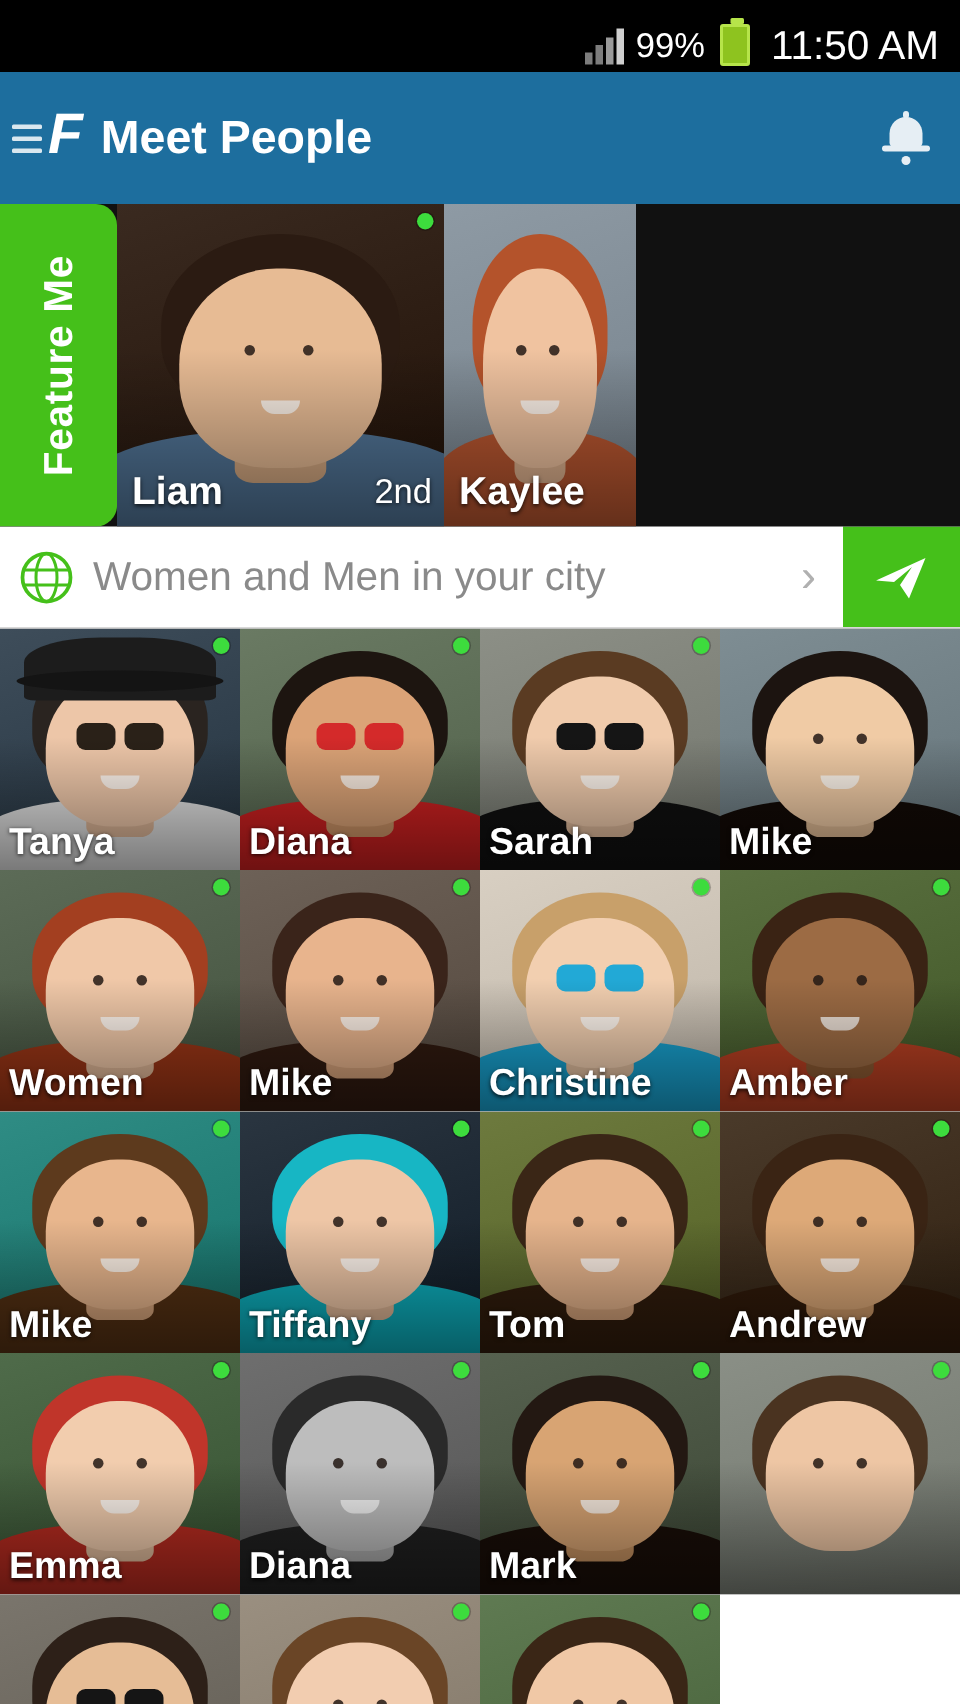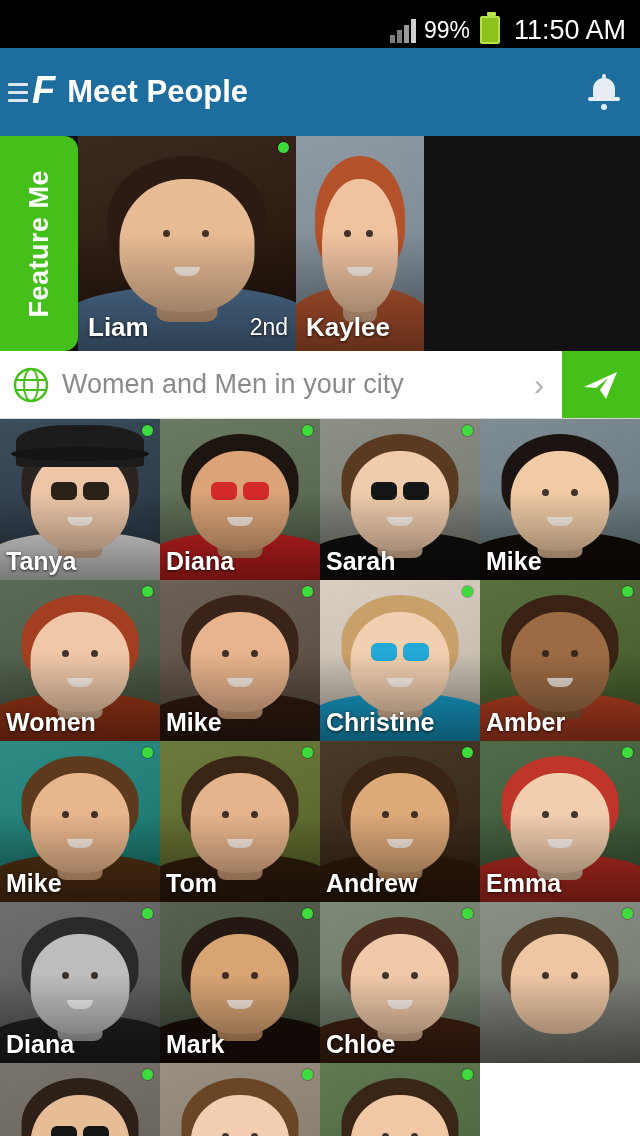--- a/index.html
+++ b/index.html
@@ -414,20 +414,35 @@
         <div class="eye" style="left:62px;top:70px;"></div>
         <div class="eye" style="left:91px;top:70px;"></div>
         <div class="mouth" style="top:98px;"></div>
         <div class="vig"></div>
       </div>
       <div class="dot"></div>
       <div class="name">Mike</div>
     </div>
     <div class="cell">
       <div class="ph">
+        <div class="bg" style="background:linear-gradient(160deg,#2a3540,#111c27);"></div>
+        <div class="shoulders" style="width:184px;height:48px;background:#0dacba;"></div>
+        <div class="neck" style="width:45px;height:35px;top:104px;background:#dcb494;"></div>
+        <div class="hair" style="width:117px;height:92px;top:15px;background:#17b6c4;"></div>
+        <div class="face" style="width:99px;height:100px;top:32px;background:#eec6a6;"></div>
+        <div class="eye" style="left:62px;top:70px;"></div>
+        <div class="eye" style="left:91px;top:70px;"></div>
+        <div class="mouth" style="top:98px;"></div>
+        <div class="vig"></div>
+      </div>
+      <div class="dot"></div>
+      <div class="name">Tiffany</div>
+    </div>
+    <div class="cell">
+      <div class="ph">
         <div class="bg" style="background:linear-gradient(160deg,#6d7a3e,#546125);"></div>
         <div class="shoulders" style="width:184px;height:48px;background:#301c0c;"></div>
         <div class="neck" style="width:45px;height:35px;top:104px;background:#d4a27a;"></div>
         <div class="hair" style="width:117px;height:92px;top:15px;background:#3a2616;"></div>
         <div class="face" style="width:99px;height:100px;top:32px;background:#e6b48c;"></div>
         <div class="eye" style="left:62px;top:70px;"></div>
         <div class="eye" style="left:91px;top:70px;"></div>
         <div class="mouth" style="top:98px;"></div>
         <div class="vig"></div>
       </div>
@@ -489,35 +504,20 @@
         <div class="eye" style="left:62px;top:70px;"></div>
         <div class="eye" style="left:91px;top:70px;"></div>
         <div class="mouth" style="top:98px;"></div>
         <div class="vig"></div>
       </div>
       <div class="dot"></div>
       <div class="name">Mark</div>
     </div>
     <div class="cell">
       <div class="ph">
-        <div class="bg" style="background:linear-gradient(160deg,#7d8a78,#64715f);"></div>
-        <div class="shoulders" style="width:184px;height:48px;background:#402012;"></div>
-        <div class="neck" style="width:45px;height:35px;top:104px;background:#deb796;"></div>
-        <div class="hair" style="width:117px;height:92px;top:15px;background:#4a2a1c;"></div>
-        <div class="face" style="width:99px;height:100px;top:32px;background:#f0c9a8;"></div>
-        <div class="eye" style="left:62px;top:70px;"></div>
-        <div class="eye" style="left:91px;top:70px;"></div>
-        <div class="mouth" style="top:98px;"></div>
-        <div class="vig"></div>
-      </div>
-      <div class="dot"></div>
-      <div class="name">Chloe</div>
-    </div>
-    <div class="cell">
-      <div class="ph">
         <div class="bg" style="background:linear-gradient(160deg,#8a8f86,#71766d);"></div>
         <div class="hair" style="width:117px;height:92px;top:15px;background:#4a3320;"></div>
         <div class="face" style="width:99px;height:100px;top:32px;background:#eec6a4;"></div>
         <div class="eye" style="left:62px;top:70px;"></div>
         <div class="eye" style="left:91px;top:70px;"></div>
         <div class="vig"></div>
       </div>
       <div class="dot"></div>
     </div>
     <div class="cell">

